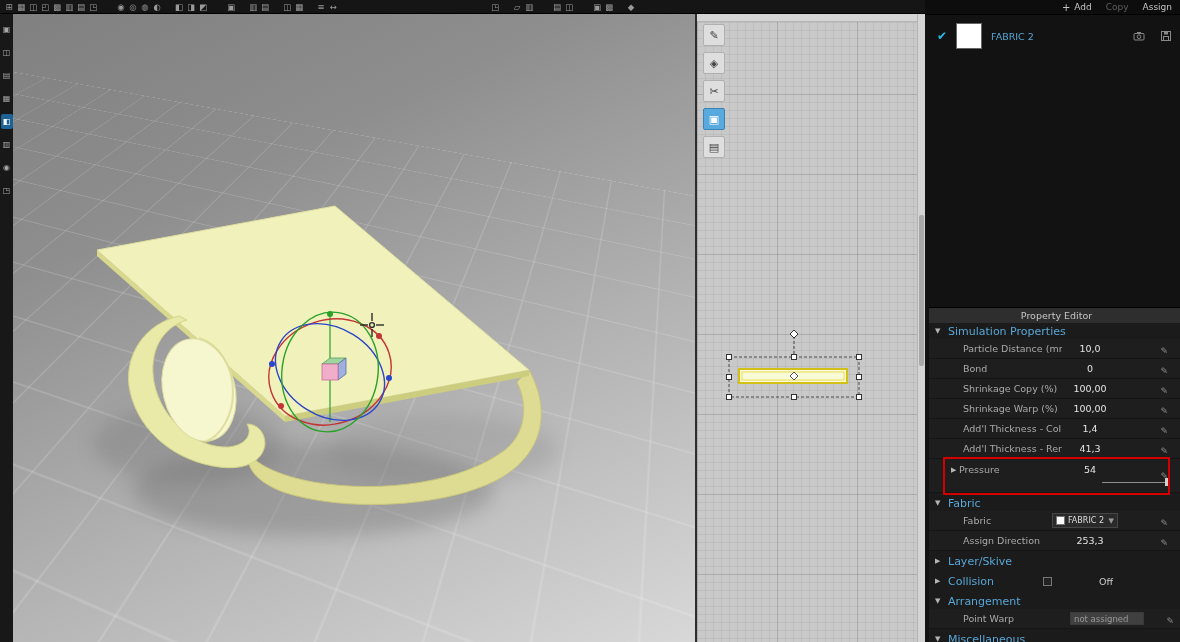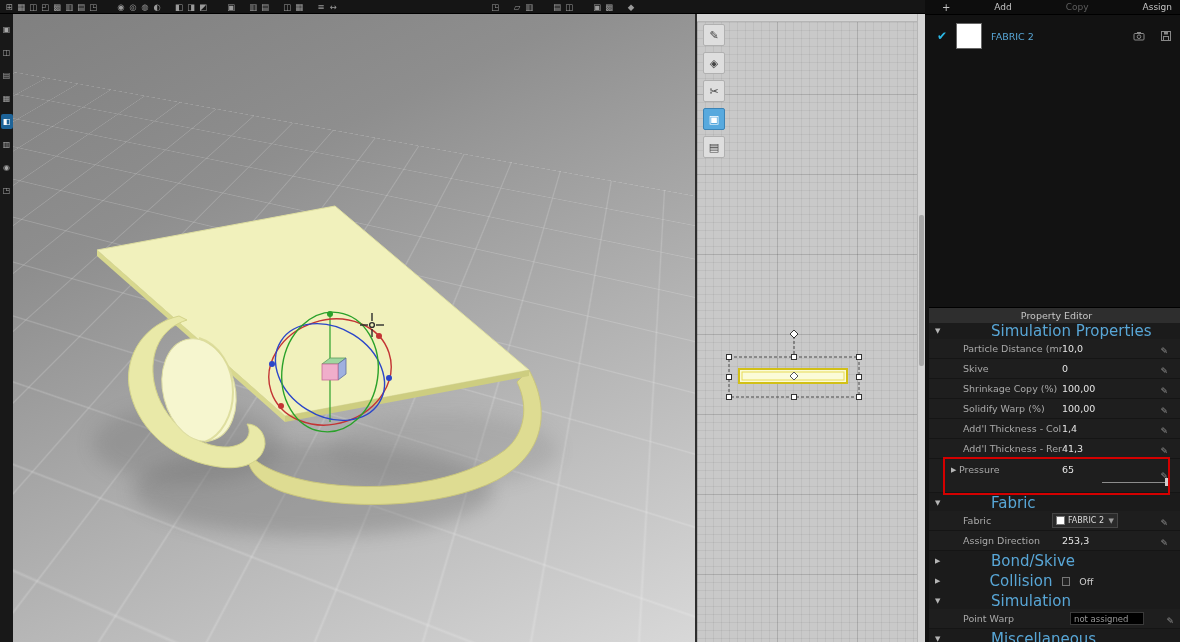--- a/index.html
+++ b/index.html
@@ -44,64 +44,64 @@
     font-size:11px;line-height:22px;text-align:center;color:#444;cursor:pointer;box-sizing:border-box;}
   .r2i.sel{background:#57a9de;border-color:#3b83b5;color:#fff;}
   .sb-right{position:absolute;right:0;top:0;width:7px;height:100%;background:#d4d4d4;border-left:1px solid #b5b5b5;}
   .sb-right .thumb{position:absolute;left:1px;right:1px;top:32%;height:24%;background:#a8a8a8;border-radius:2px;}
   .sb-top{position:absolute;left:0;top:0;right:7px;height:7px;background:#d4d4d4;border-bottom:1px solid #b5b5b5;}
 
   
   .rpanel{position:absolute;left:925px;top:0;width:255px;height:642px;background:#121212;}
   .rp-head{height:14px;background:#0d0d0d;border-bottom:1px solid #000;display:flex;align-items:center;
     justify-content:flex-end;gap:14px;padding-right:8px;font-size:9px;}
-  .rp-head .lbl{color:#c4c4c4;cursor:pointer;margin-left:40px;}
+  .rp-head .lbl{color:#c4c4c4;cursor:pointer;}
   .rp-head .lbl.dis{color:#5e5e5e;}
   .rp-head .plus{color:#c4c4c4;font-size:10px;margin-right:-10px;}
   .fabitem{position:absolute;left:12px;right:8px;top:20px;height:32px;display:flex;align-items:center;gap:9px;}
   .chk{color:#2bb8e6;font-size:12px;}
   .swatch{width:26px;height:26px;background:#fff;border:1px solid #666;box-sizing:border-box;cursor:pointer;}
   .fabname{color:#58a6d6;font-size:9.5px;cursor:pointer;}
   .fi-ico{color:#888;margin-left:6px;cursor:pointer;display:flex;align-items:center;}
 
   
   .prop{position:absolute;left:4px;top:307px;width:255px;height:335px;background:#1b1b1b;border-top:1px solid #000;overflow:hidden;}
   .ptitle{height:15px;background:#2e2e2e;color:#c6c6c6;font-size:9.5px;line-height:15px;text-align:center;}
   .sech{height:16px;display:flex;align-items:center;gap:5px;padding-left:6px;margin-top:0;background:#1b1b1b;}
   .sech.mt{margin-top:2px;}
   .tri{color:#b5b5b5;font-size:7px;width:8px;}
-  .seclbl{color:#58a6d6;font-size:15px;margin-left:43px;}
+  .seclbl{color:#58a6d6;font-size:11px;}
   .prow{height:20px;display:flex;align-items:center;padding-left:34px;background:#1e1e1e;
     border-bottom:1px solid #151515;box-sizing:border-box;}
   .plabel{flex:1;color:#a9a9a9;font-size:9.5px;white-space:nowrap;overflow:hidden;}
-  .pvalue{width:56px;text-align:left;color:#e4e4e4;font-size:9.5px;cursor:text;}
+  .pvalue{width:56px;text-align:center;color:#e4e4e4;font-size:9.5px;cursor:text;}
   .pinbox{width:66px;text-align:right;padding-right:16px;box-sizing:border-box;}
   .pin{color:#8f8f8f;font-size:9px;cursor:pointer;}
   
   .prow.pressure{height:34px;align-items:flex-start;padding-top:5px;padding-left:22px;position:relative;}
   .prow.pressure .tri{margin-top:2px;}
   .slider{position:absolute;right:16px;bottom:6px;width:66px;height:8px;}
   .slider .track{position:absolute;left:0;right:0;top:4px;border-top:1px solid #8d8d8d;}
   .slider .handle{position:absolute;right:0;top:0;width:3px;height:8px;background:#cfcfcf;cursor:pointer;}
   .redbox{position:absolute;left:14px;top:149px;width:227px;height:38px;border:2px solid #d40000;
     box-sizing:border-box;pointer-events:none;z-index:6;}
   
   .dd{width:66px;height:15px;background:#2a2a2a;border:1px solid #454545;box-sizing:border-box;
     display:flex;align-items:center;gap:3px;padding:0 3px;cursor:pointer;}
   .dd .sw{width:9px;height:9px;background:#fff;border:1px solid #777;box-sizing:border-box;}
   .dd .txt{flex:1;color:#ddd;font-size:8px;white-space:nowrap;overflow:hidden;}
   .dd .arr{color:#999;font-size:7px;}
   
   .solrow{height:20px;display:flex;align-items:center;gap:5px;padding-left:6px;margin-top:2px;background:#1b1b1b;}
   .solrow .spacer{flex:1;}
   .cbx{width:9px;height:9px;background:#222;border:1px solid #777;box-sizing:border-box;cursor:pointer;}
-  .cbl{color:#ccc;font-size:9.5px;width:56px;padding-left:4px;box-sizing:border-box;}
+  .cbl{color:#ccc;font-size:9.5px;width:56px;padding-left:4px;box-sizing:border-box;text-align:right;}
   .solrow .pinbox{width:66px;}
   
-  .pninput{width:74px;height:13px;background:#000000;border:1px solid #3a3a3a;color:#999;font-size:8.5px;
+  .pninput{width:74px;height:13px;background:#404040;border:1px solid #3a3a3a;color:#999;font-size:8.5px;
     line-height:13px;padding:0 3px;box-sizing:border-box;cursor:text;white-space:nowrap;overflow:hidden;}
   .prow.pointrow .pinbox{width:40px;padding-right:10px;}
 </style>
 </head>
 <body>
 
 <div class="app">
 
   <div class="topbar">
     <span class="tbi">⊞</span>
@@ -283,49 +283,49 @@
       <div class="sech">
         <span class="tri">▼</span>
         <span class="seclbl">Simulation Properties</span>
       </div>
       <div class="prow">
         <span class="plabel">Particle Distance (mm)</span>
         <span class="pvalue">10,0</span>
         <span class="pinbox"><span class="pin">✎</span></span>
       </div>
       <div class="prow">
-        <span class="plabel">Skive</span>
+        <span class="plabel">Bond</span>
         <span class="pvalue">0</span>
         <span class="pinbox"><span class="pin">✎</span></span>
       </div>
       <div class="prow">
         <span class="plabel">Shrinkage Copy (%)</span>
         <span class="pvalue">100,00</span>
         <span class="pinbox"><span class="pin">✎</span></span>
       </div>
       <div class="prow">
-        <span class="plabel">Solidify Warp (%)</span>
+        <span class="plabel">Shrinkage Warp (%)</span>
         <span class="pvalue">100,00</span>
         <span class="pinbox"><span class="pin">✎</span></span>
       </div>
       <div class="prow">
         <span class="plabel">Add'l Thickness - Collision (mm</span>
         <span class="pvalue">1,4</span>
         <span class="pinbox"><span class="pin">✎</span></span>
       </div>
       <div class="prow">
         <span class="plabel">Add'l Thickness - Rendering (n</span>
         <span class="pvalue">41,3</span>
         <span class="pinbox"><span class="pin">✎</span></span>
       </div>
 
       <div class="prow pressure">
         <span class="tri">▶</span>
         <span class="plabel">Pressure</span>
-        <span class="pvalue">65</span>
+        <span class="pvalue">54</span>
         <span class="pinbox"><span class="pin">✎</span></span>
         <span class="slider">
             <span class="track"></span>
             <span class="handle"></span>
           </span>
       </div>
       <div class="redbox"></div>
 
       <div class="sech mt">
         <span class="tri">▼</span>
@@ -341,35 +341,35 @@
         <span class="pinbox"><span class="pin">✎</span></span>
       </div>
       <div class="prow">
         <span class="plabel">Assign Direction</span>
         <span class="pvalue">253,3</span>
         <span class="pinbox"><span class="pin">✎</span></span>
       </div>
 
       <div class="sech mt">
         <span class="tri">▶</span>
-        <span class="seclbl">Bond/Skive</span>
+        <span class="seclbl">Layer/Skive</span>
       </div>
 
       <div class="solrow">
         <span class="tri">▶</span>
         <span class="seclbl">Collision</span>
         <span class="spacer"></span>
         <span class="cbx"></span>
         <span class="cbl">Off</span>
         <span class="pinbox"></span>
       </div>
 
       <div class="sech mt">
         <span class="tri">▼</span>
-        <span class="seclbl">Simulation</span>
+        <span class="seclbl">Arrangement</span>
       </div>
       <div class="prow pointrow">
         <span class="plabel">Point Warp</span>
         <span class="pninput">not assigned</span>
         <span class="pinbox"><span class="pin">✎</span></span>
       </div>
 
       <div class="sech mt">
         <span class="tri">▼</span>
         <span class="seclbl">Miscellaneous</span>

